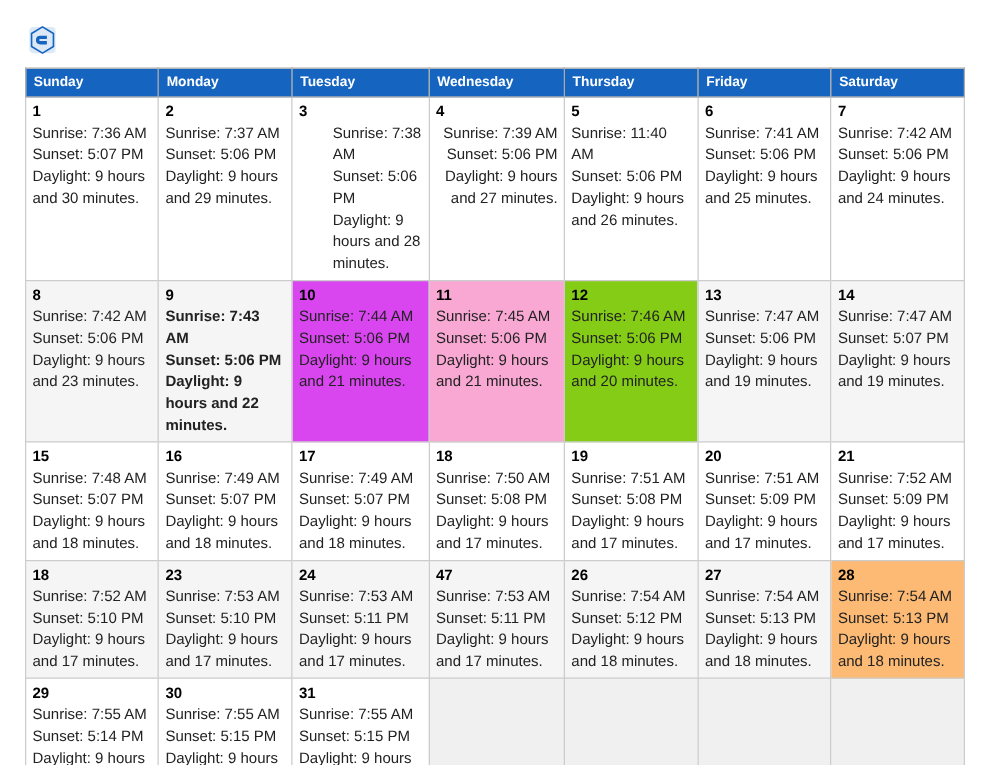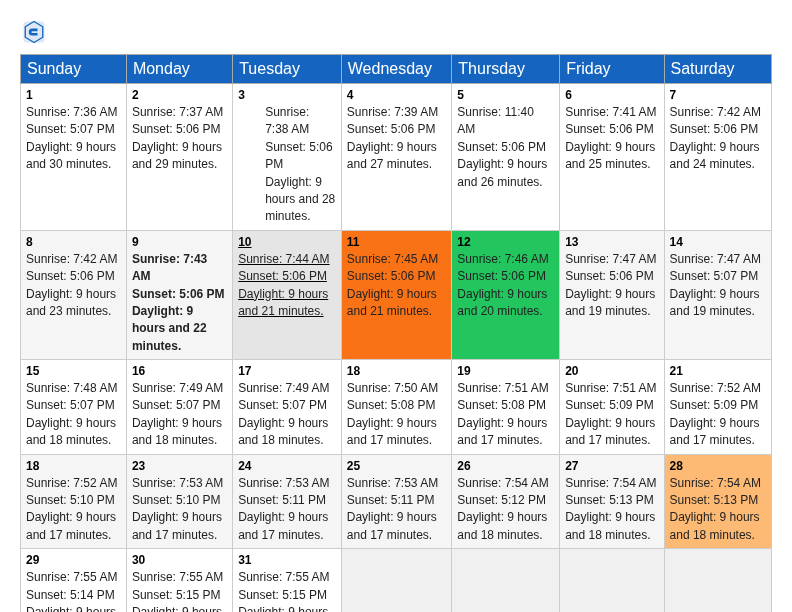--- a/index.html
+++ b/index.html
@@ -55,22 +55,22 @@
       margin-top: 2px;
     }
     .calendar {
       width: 100%;
       border-collapse: collapse;
       font-size: 10.5px;
     }
     .calendar th {
       background: #1565c0;
       color: #fff;
-      font-weight: normal;
-      font-size: 16px;
+      font-weight: bold;
+      font-size: 11px;
       padding: 5px 6px;
       text-align: left;
       border: 1px solid #aaa;
     }
     .calendar td {
       border: 1px solid #ccc;
       vertical-align: top;
       padding: 4px 5px;
       height: 88px;
       width: 113px;
@@ -147,21 +147,21 @@
 Daylight: 9 hours and 29 minutes.</div>
           </td>
           <td>
             <div class="day-num">3</div>
             <div class="day-info" style="white-space: pre-line; margin-left: 27px;">Sunrise: 7:38 AM
 Sunset: 5:06 PM
 Daylight: 9 hours and 28 minutes.</div>
           </td>
           <td>
             <div class="day-num">4</div>
-            <div class="day-info" style="white-space: pre-line;">Sunrise: 7:39 AM
+            <div class="day-info" style="white-space: pre-line; text-align: right;">Sunrise: 7:39 AM
 Sunset: 5:06 PM
 Daylight: 9 hours and 27 minutes.</div>
           </td>
           <td>
             <div class="day-num">5</div>
             <div class="day-info" style="white-space: pre-line;">Sunrise: 11:40 AM
 Sunset: 5:06 PM
 Daylight: 9 hours and 26 minutes.</div>
           </td>
           <td>
@@ -183,33 +183,33 @@
             <div class="day-info" style="white-space: pre-line;">Sunrise: 7:42 AM
 Sunset: 5:06 PM
 Daylight: 9 hours and 23 minutes.</div>
           </td>
           <td style="background: rgb(245, 245, 245);">
             <div class="day-num">9</div>
             <div class="day-info" style="white-space: pre-line; font-weight: bold;">Sunrise: 7:43 AM
 Sunset: 5:06 PM
 Daylight: 9 hours and 22 minutes.</div>
           </td>
-          <td style="background: #e5e5e5; text-decoration: underline;">
+          <td style="background: #d946ef;">
             <div class="day-num">10</div>
             <div class="day-info" style="white-space: pre-line;">Sunrise: 7:44 AM
 Sunset: 5:06 PM
 Daylight: 9 hours and 21 minutes.</div>
           </td>
-          <td style="background: #f97316;">
+          <td style="background: #f9a8d4;">
             <div class="day-num">11</div>
             <div class="day-info" style="white-space: pre-line;">Sunrise: 7:45 AM
 Sunset: 5:06 PM
 Daylight: 9 hours and 21 minutes.</div>
           </td>
-          <td style="background: #22c55e;">
+          <td style="background: #84cc16;">
             <div class="day-num">12</div>
             <div class="day-info" style="white-space: pre-line;">Sunrise: 7:46 AM
 Sunset: 5:06 PM
 Daylight: 9 hours and 20 minutes.</div>
           </td>
           <td style="background: rgb(245, 245, 245);">
             <div class="day-num">13</div>
             <div class="day-info" style="white-space: pre-line;">Sunrise: 7:47 AM
 Sunset: 5:06 PM
 Daylight: 9 hours and 19 minutes.</div>
@@ -278,21 +278,21 @@
 Sunset: 5:10 PM
 Daylight: 9 hours and 17 minutes.</div>
           </td>
           <td style="background: rgb(245, 245, 245);">
             <div class="day-num">24</div>
             <div class="day-info" style="white-space: pre-line;">Sunrise: 7:53 AM
 Sunset: 5:11 PM
 Daylight: 9 hours and 17 minutes.</div>
           </td>
           <td style="background: rgb(245, 245, 245);">
-            <div class="day-num">25</div>
+            <div class="day-num">47</div>
             <div class="day-info" style="white-space: pre-line;">Sunrise: 7:53 AM
 Sunset: 5:11 PM
 Daylight: 9 hours and 17 minutes.</div>
           </td>
           <td style="background: rgb(245, 245, 245);">
             <div class="day-num">26</div>
             <div class="day-info" style="white-space: pre-line;">Sunrise: 7:54 AM
 Sunset: 5:12 PM
 Daylight: 9 hours and 18 minutes.</div>
           </td>

